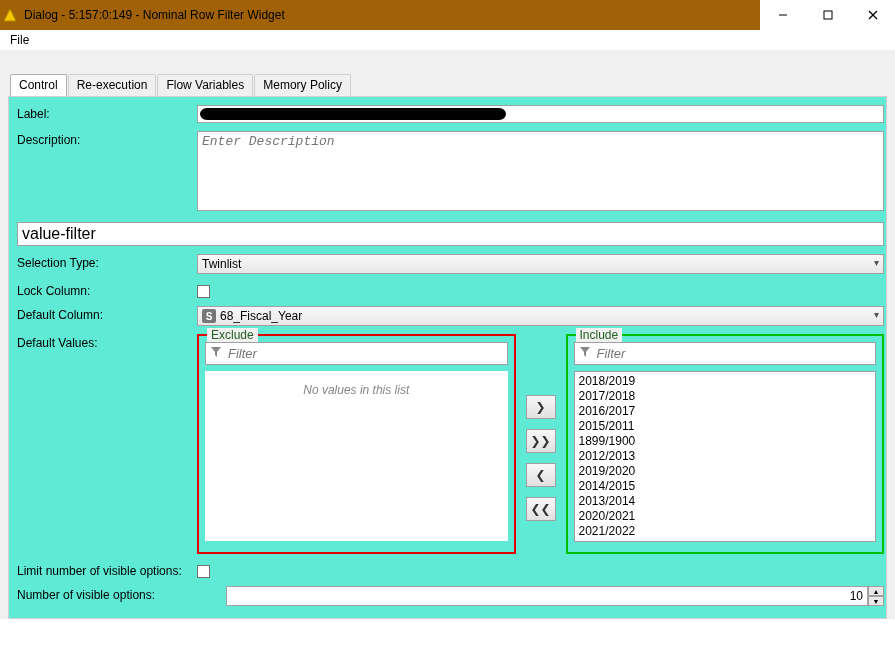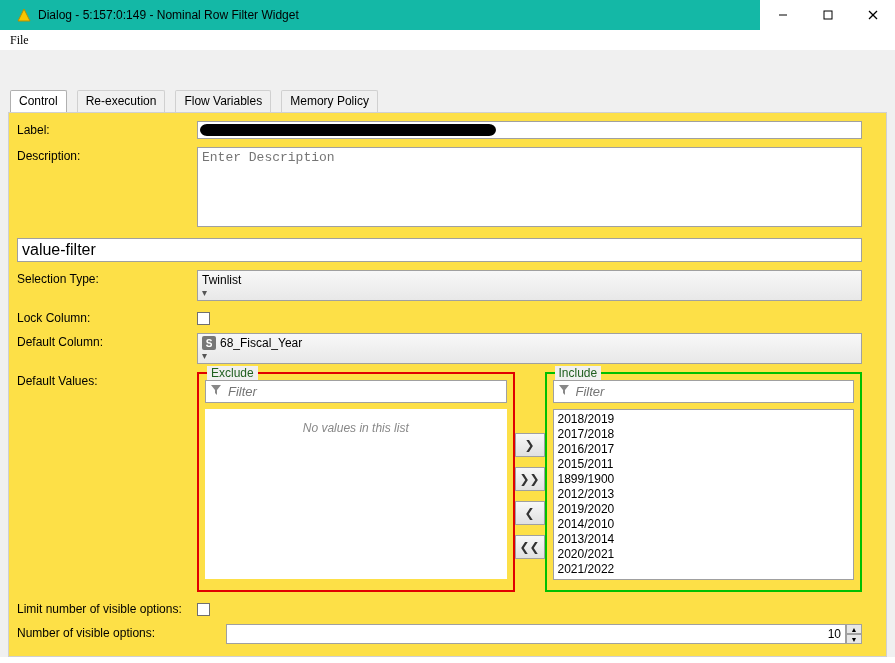--- a/index.html
+++ b/index.html
@@ -10,73 +10,71 @@
   background: #fff;
   color: #000;
   width: 895px;
   height: 663px;
   overflow: hidden;
 }
 .titlebar {
   display: flex;
   align-items: center;
   height: 30px;
-  padding-left: 16px;
-  background: #14b8a6;
+  padding-left: 2px;
+  background: #a16207;
   border-bottom: 0;
 }
 .titlebar .appicon {
   width: 16px; height: 16px;
   margin-right: 6px;
   display:inline-flex; align-items:center; justify-content:center;
 }
 .titlebar .title { flex: 1; font-size: 12px; }
 .winbtns { display: flex; }
 .winbtn { width: 45px; height: 30px; display:flex; align-items:center; justify-content:center; background:#fff; }
 .menubar {
   height: 20px;
   padding-left: 4px;
   display:flex; align-items:center;
   border-bottom: 0;
   font-size:12px;
-  font-family:Liberation Serif, serif;
 }
 .menubar span { padding: 2px 6px; }
 .content {
   background: #f0f0f0;
   padding-top:24px;
 }
 .tabs {
   display:flex;
   padding-left:10px;
   border-bottom:0;
-  gap:9px;
-  margin-top:16px;
+  gap:0;
 }
 .tab {
   padding: 3px 8px 4px 8px;
   background: #f0f0f0;
   border: 1px solid #d0d0d0;
   border-bottom: none;
   font-size:12px;
   border-top-left-radius:2px;
   border-top-right-radius:2px;
   margin-right:1px;
 }
 .tab.active {
   background:#fff;
   border-color:#b0b0b0;
   position:relative;
   top:0;
 }
 .tabpanel {
   border:1px solid #d0d0d0;
   margin: 0 8px 8px 8px;
-  background:#fde047;
-  padding:8px 24px 12px 8px;
+  background:#5eead4;
+  padding:8px 2px 12px 8px;
 }
 .row {
   display:flex;
   align-items:flex-start;
   margin-bottom:8px;
 }
 .lbl {
   width: 180px;
   padding-top:2px;
   font-size:12px;
@@ -91,51 +89,51 @@
 }
 .textarea {
   width:100%;
   height:80px;
   border:1px solid #a0a0a0;
   background:#fff;
   font-family: "Courier New", monospace;
   font-size:13px;
   padding:2px 4px;
   resize:none;
+  font-style:italic;
 }
 .select {
   width:100%;
   border:1px solid #a0a0a0;
   background:linear-gradient(#f8f8f8,#e8e8e8);
   font-size:12px;
   padding:2px 4px;
   display:flex;
   align-items:flex-start;
   justify-content:space-between;
-  flex-direction:column;
 }
 .select .chev { font-size:10px; color:#555; }
 .select .s-icon {
   display:inline-flex; width:14px;height:14px;
   background:#777;color:#fff;font-size:10px;font-weight:bold;
   align-items:center;justify-content:center;border-radius:2px;margin-right:4px;
 }
 .checkbox {
   width:13px;height:13px; border:1px solid #707070; background:#fff;margin-top:3px;
 }
 .redacted {
   width:100%; height:18px;
   background:#fff;border:1px solid #a0a0a0;position:relative;
 }
 .redacted::after{
   content:""; position:absolute; left:2px;top:2px; right:55%;bottom:2px;
   background:#000; border-radius:8px / 7px;
 }
 .twin {
-  display:flex; align-items:stretch;
+  display:flex; gap:10px; align-items:stretch;
 }
 .fieldset {
   border:2px solid;
   padding:6px;
   position:relative;
   flex:1;
   min-height:220px;
 }
 .fieldset.exclude { border-color:#e00000; }
 .fieldset.include { border-color:#00c000; }
@@ -319,21 +317,21 @@
               <input type="text" placeholder="Filter" style="">
             </div>
             <div class="listbox" id="include-list">
                 <div class="item">2018/2019</div>
                 <div class="item">2017/2018</div>
                 <div class="item">2016/2017</div>
                 <div class="item">2015/2011</div>
                 <div class="item">1899/1900</div>
                 <div class="item">2012/2013</div>
                 <div class="item">2019/2020</div>
-                <div class="item">2014/2010</div>
+                <div class="item">2014/2015</div>
                 <div class="item">2013/2014</div>
                 <div class="item">2020/2021</div>
                 <div class="item">2021/2022</div>
               </div>
           </div>
         </div>
       </div>
     </div>
 
     <div class="row">

